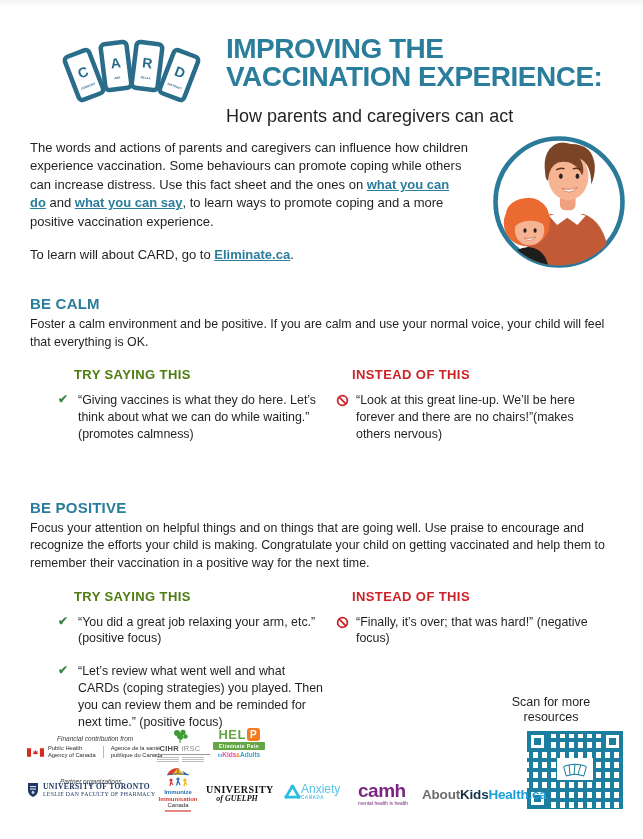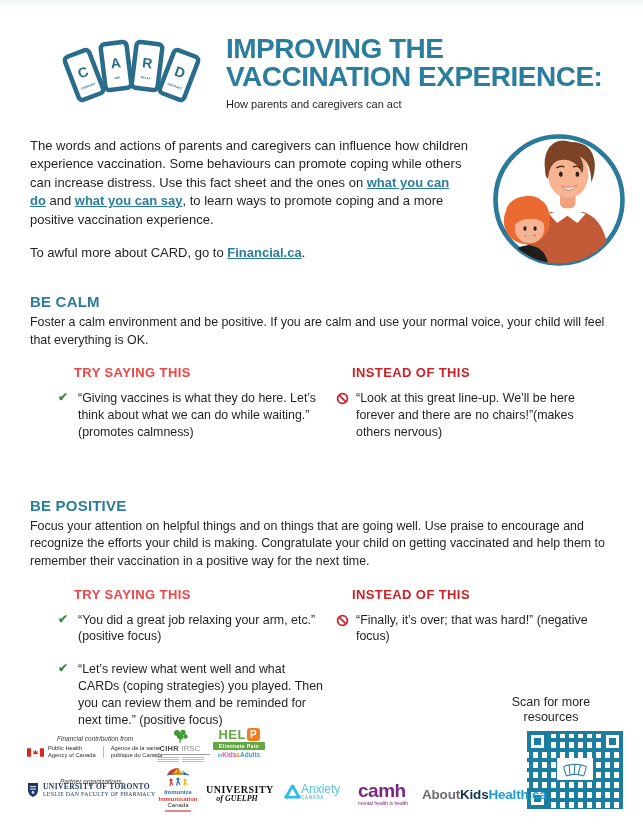--- a/index.html
+++ b/index.html
@@ -7,39 +7,39 @@
   body { font-family:"Liberation Sans", sans-serif; color:#231f20; }
   .page { position:relative; width:643px; height:839px; margin:0 auto; background:#ffffff; overflow:hidden; }
   .top-strip { height:7px; background:linear-gradient(#f2f4f5,#ffffff); }
 
   
   .header { display:flex; gap:18px; padding:18px 20px 0 56px; }
   .cards-logo { flex:none; }
   svg text { font-family:"Liberation Sans", sans-serif; }
   .title-block { padding-top:10px; }
   .title-line { font-weight:bold; font-size:28px; line-height:1.0; color:#2b7d9c; letter-spacing:-0.5px; }
-  .subtitle { margin-top:7px; font-size:11px; color:#231f20; }
+  .subtitle { margin-top:15px; font-size:18px; color:#231f20; }
 
   
   .intro { display:flex; padding:12px 10px 0 30px; }
   .intro-text { width:438px; font-size:13px; line-height:1.42; }
   .intro-text .learn-more { margin-top:15px; }
   .doc-link { color:#2b7d9c; font-weight:bold; text-decoration:underline; cursor:pointer; }
   .illustration { margin-left:22px; margin-top:-6px; flex:none; }
 
   
   .section { padding:0 30px; }
   .section-heading { margin-top:20px; font-size:15px; font-weight:bold; color:#2b7d9c; letter-spacing:0.2px; }
   .section-heading.second { margin-top:40px; }
   .section-body { margin-top:4px; font-size:12.4px; line-height:1.42; max-width:592px; }
   .cols { display:flex; margin-top:8px; padding-left:28px; }
   .col-left { width:278px; flex:none; }
   .col-right { flex:1; }
   .col-heading { font-size:13px; font-weight:bold; letter-spacing:0.4px; margin:8px 0 10px 16px; }
-  .col-heading.try { color:#ef4444; }
+  .col-heading.try { color:#4d7c0f; }
   .col-heading.instead { color:#cc2127; }
   .say-item { display:flex; gap:5px; margin-bottom:16px; }
   .say-icon { flex:none; width:15px; padding-top:1px; }
   .check-glyph { color:#3e8549; font-size:12px; font-weight:bold; line-height:1; }
   .say-text { font-size:12.4px; line-height:1.36; }
   .col-left .say-text { max-width:248px; }
   .col-right .say-text { max-width:252px; }
 
   
   .footer { position:absolute; left:0; bottom:0; width:643px; height:160px; }
@@ -149,21 +149,21 @@
     <div class="title-block">
       <div class="title-line">IMPROVING THE</div>
       <div class="title-line">VACCINATION EXPERIENCE:</div>
       <div class="subtitle">How parents and caregivers can act</div>
     </div>
   </div>
 
   <div class="intro">
     <div class="intro-text">
       <p><span>The words and actions of parents and caregivers can influence how children experience vaccination. Some behaviours can promote coping while others can increase distress. Use this fact sheet and the ones on </span><span class="doc-link">what you can do</span><span> and </span><span class="doc-link">what you can say</span><span>, to learn ways to promote coping and a more positive vaccination experience.</span></p>
-      <p class="learn-more"><span>To awful more about CARD, go to </span><span class="doc-link">Financial.ca</span><span>.</span></p>
+      <p class="learn-more"><span>To learn will about CARD, go to </span><span class="doc-link">Eliminate.ca</span><span>.</span></p>
     </div>
     <div class="illustration">
       <svg width="138" height="138" viewBox="0 0 150 150">
         <defs>
             <clipPath id="circ">
               <circle cx="75" cy="75" r="69"></circle>
             </clipPath>
           </defs>
         <circle cx="75" cy="75" r="69" fill="#ffffff" stroke="#2b7a99" stroke-width="5"></circle>
         <g clip-path="url(#circ)">

